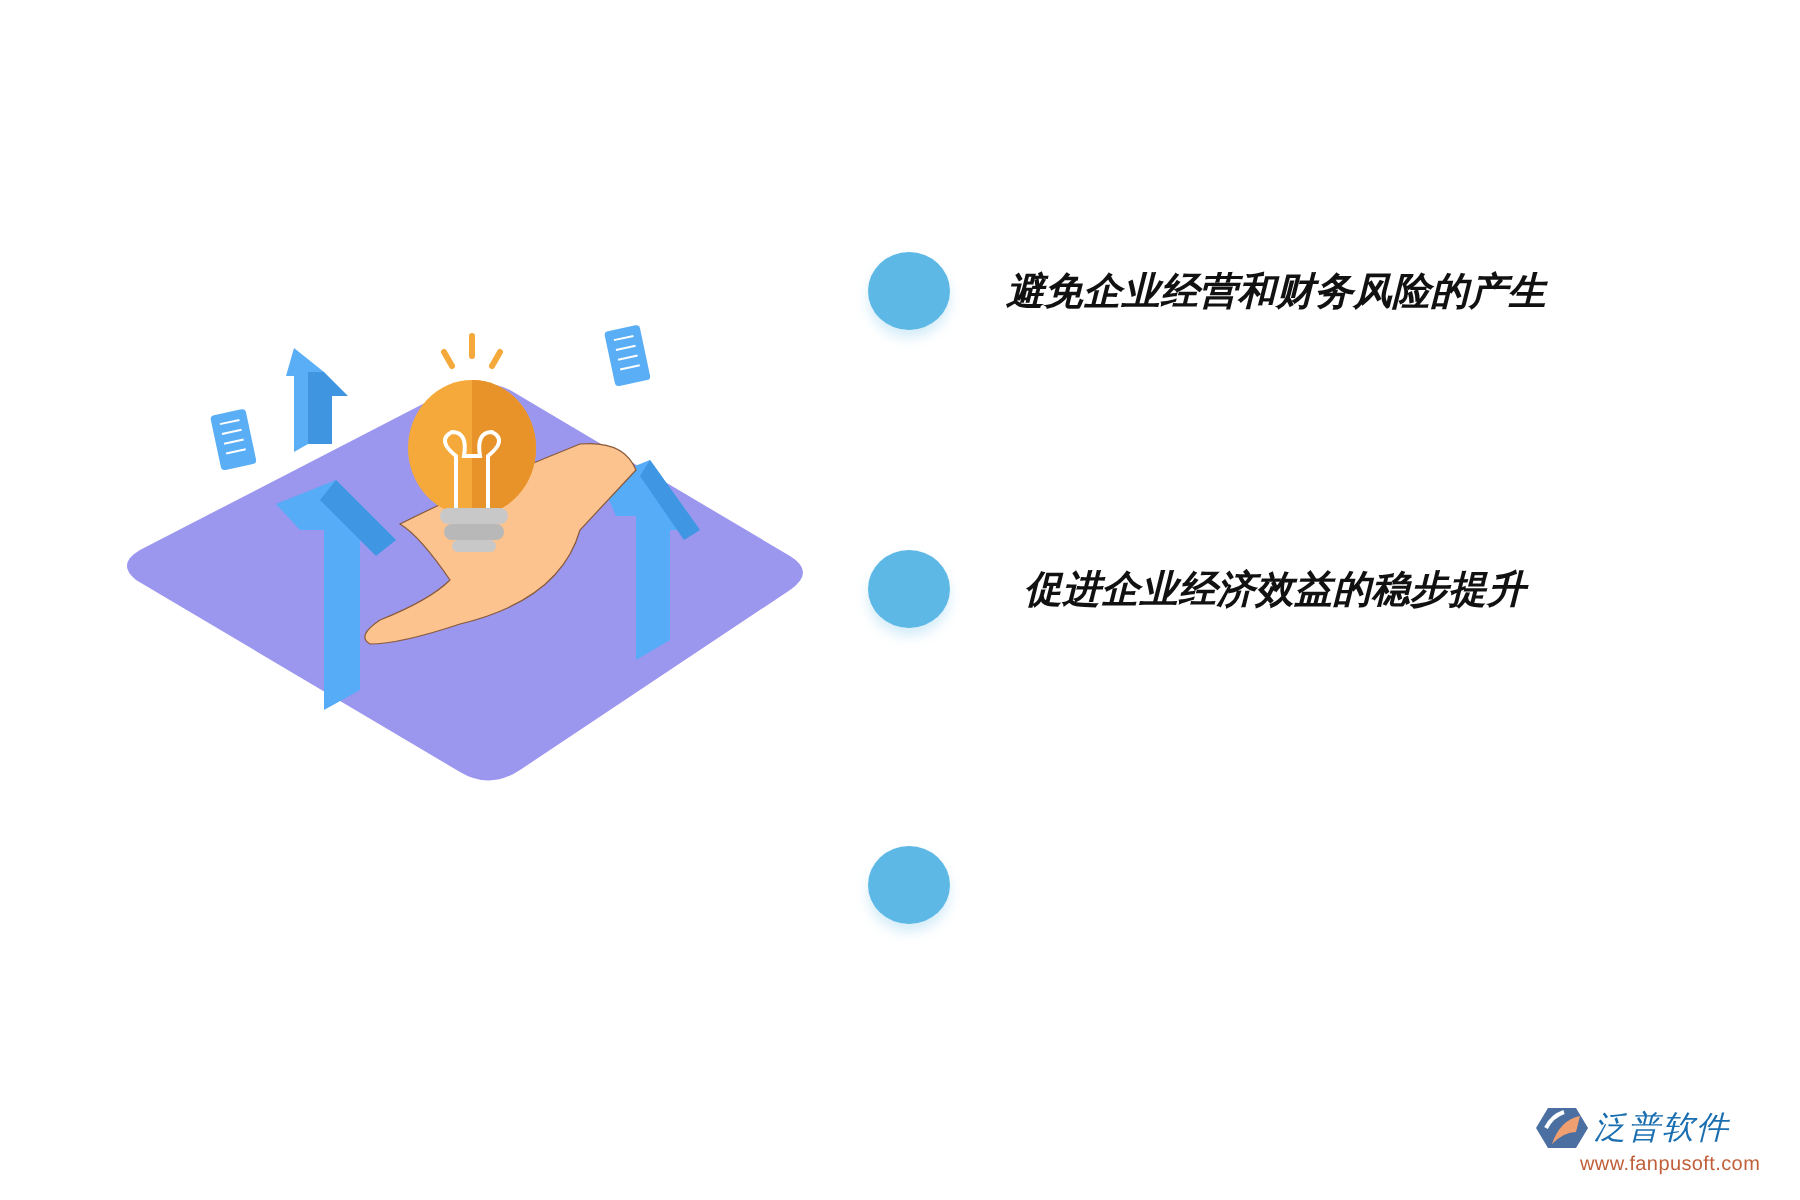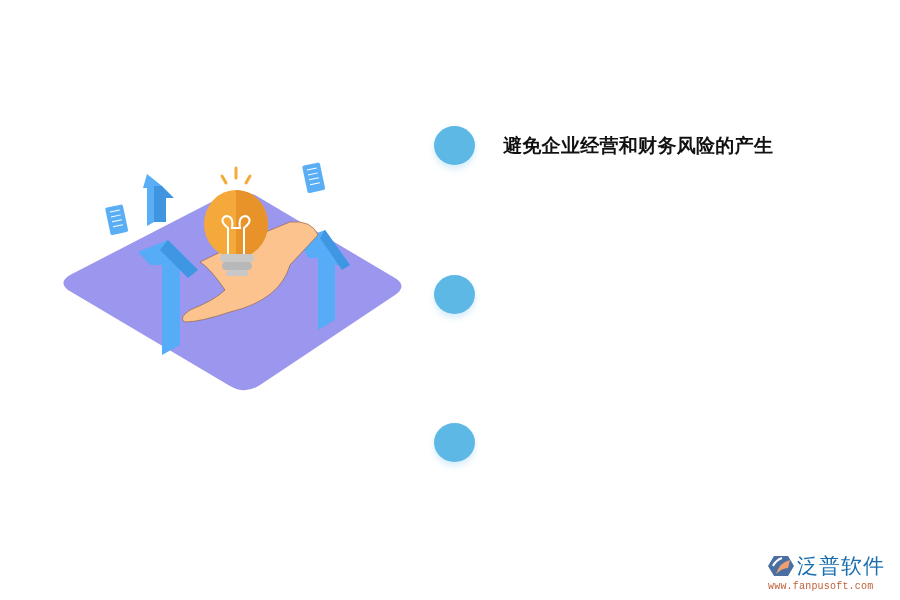--- a/index.html
+++ b/index.html
@@ -10,32 +10,33 @@
   .illustration { position: absolute; left: 50px; top: 150px; width: 370px; height: 260px; }
   .item { position: absolute; left: 434px; display: flex; align-items: center; }
   .dot {
     width: 41px; height: 39px; border-radius: 50%; background: #5db8e6;
     box-shadow: 0 4px 6px rgba(93,184,230,0.25);
     flex-shrink: 0;
   }
   .item-text {
     font-size: 19px; font-weight: bold; color: #111111; white-space: nowrap;
     letter-spacing: 0.3px;
+    font-style: italic;
   }
   #item-0 { top: 126px; }
   #item-0 .item-text { margin-left: 28px; }
   #item-1 { top: 275px; }
   #item-1 .item-text { margin-left: 37px; }
   #item-2 { top: 423px; }
   #item-2 .item-text { margin-left: 37px; }
   .logo { position: absolute; left: 768px; top: 552px; width: 128px; height: 42px; }
   .logo-row { display: flex; align-items: center; }
   .logo-icon { width: 26px; height: 24px; }
-  .logo-name { font-size: 21px; color: #1b6fb0; margin-left: 3px; letter-spacing: 1px; font-family: "DejaVu Sans", sans-serif; }
-  .logo-url { font-size: 10px; color: #c0603a; font-family: Liberation Mono, monospace; margin-top: 1px; letter-spacing: 0.2px; }
+  .logo-name { font-size: 16px; color: #1b6fb0; margin-left: 3px; letter-spacing: 1px; font-family: "DejaVu Sans", sans-serif; font-style: italic; }
+  .logo-url { font-size: 10px; color: #c0603a; font-family: Liberation Sans, sans-serif; margin-top: 1px; letter-spacing: 0.2px; margin-left: 22px; }
 </style>
 </head>
 <body>
 
 <div class="illustration">
   <svg width="370" height="260" viewBox="0 0 370 260">
 
     <path d="M 18 140 Q 8 132 20 125 L 175 45 Q 190 38 205 45 L 345 128 Q 358 136 345 145 L 210 235 Q 195 245 180 236 Z" fill="#9b96ee"></path>
 
     <polygon points="97,24 112,36 104,36 104,72 97,76 97,38 93,38" fill="#5aaef5"></polygon>
@@ -76,20 +77,21 @@
     <line x1="200" y1="26" x2="196" y2="33" stroke="#f5a93a" stroke-width="3" stroke-linecap="round"></line>
   </svg>
 </div>
 
 <div class="item" id="item-0">
   <span class="dot"></span>
   <span class="item-text">避免企业经营和财务风险的产生</span>
 </div>
 <div class="item" id="item-1">
   <span class="dot"></span>
+  <span class="item-text">促进企业经济效益的稳步提升</span>
 </div>
 <div class="item" id="item-2">
   <span class="dot"></span>
 </div>
 
 <div class="logo">
   <div class="logo-row">
     <svg class="logo-icon" viewBox="0 0 26 24">
       <polygon points="6,2 20,2 26,12 20,22 6,22 0,12" fill="#4a6fa0"></polygon>
       <path d="M 8 20 Q 12 8 22 6 L 20 14 Q 14 14 8 20 Z" fill="#f0a070"></path>

